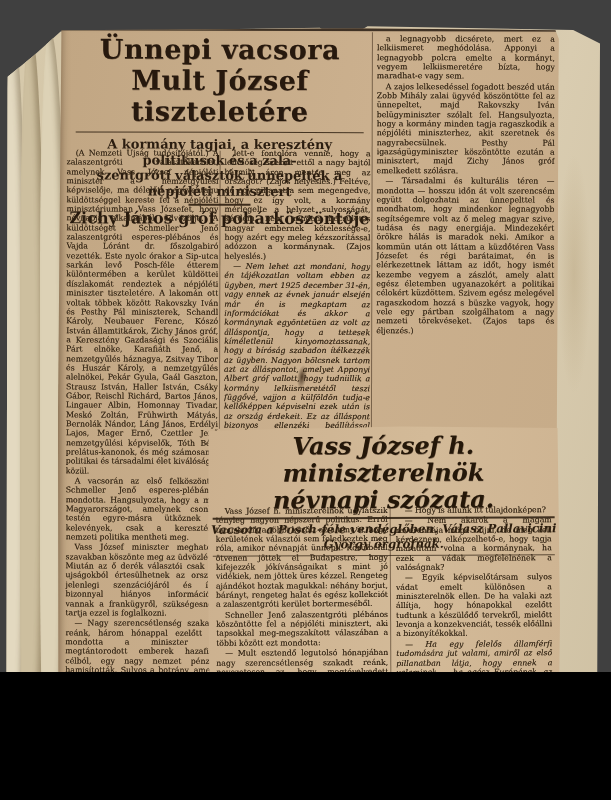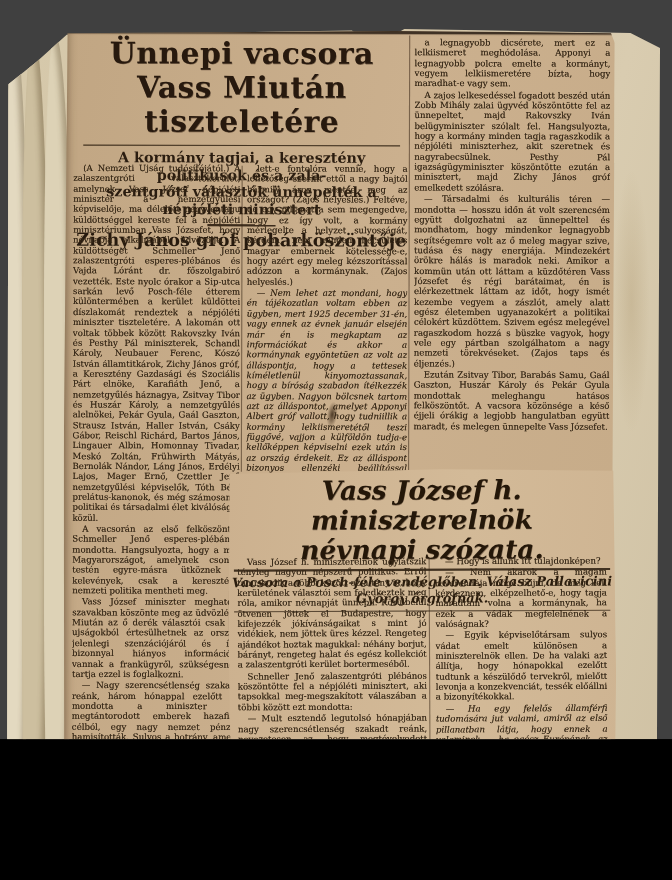--- a/index.html
+++ b/index.html
@@ -85,21 +85,21 @@
     <div class="torn-strip strip-a"></div>
     <div class="torn-strip strip-b"></div>
     <div class="torn-strip strip-c"></div>
     <div class="stain stain-1"></div>
     <div class="stain stain-2"></div>
   </div>
 
   <div class="clip clip1">
     <div class="c1-head">
       <div class="c1-title">Ünnepi vacsora</div>
-      <div class="c1-title">Vass Miután tiszteletére</div>
+      <div class="c1-title">Mult József tiszteletére</div>
       <div class="rule-full"></div>
       <div class="c1-sub">
         <span>A kormány tagjai, a keresztény politikusok és a zala-</span><br>
         <span>szentgróti választók ünnepelték a népjóléti minisztert</span>
       </div>
       <div class="rule-short"></div>
       <div class="c1-section">Zichy János gróf pohárköszöntője</div>
     </div>
 
     <div class="col col-1">
@@ -116,21 +116,20 @@
       <p>lett-e fontolóra vennie, hogy a lehetőség szerint ettől a nagy bajtól bármily áron mentse meg az országot? (Zajos helyeslés.) Feltéve, de egy pillanatra sem megengedve, hogy ez így volt, a kormány mérlegelte a helyzet sulyosságát, kérdem, nem minden becsületes magyar embernek kötelessége-e, hogy azért egy meleg kézszorítással adózzon a kormánynak. (Zajos helyeslés.)</p>
       <p class="ital">— Nem lehet azt mondani, hogy én tájékozatlan voltam ebben az ügyben, mert 1925 december 31-én, vagy ennek az évnek január elsején már én is megkaptam az információkat és akkor a kormánynak egyöntetüen az volt az álláspontja, hogy a tettesek kíméletlenül kinyomoztassanak, hogy a bíróság szabadon ítélkezzék az ügyben. Nagyon bölcsnek tartom azt az álláspontot, amelyet Apponyi Albert gróf vallott, hogy tudniillik a kormány lelkiismeretétől teszi függővé, vajjon a külföldön tudja-e kellőképpen képviselni ezek után is az ország érdekeit. Ez az álláspont bizonyos ellenzéki beállítással szemben éppen a kormánynak</p>
     </div>
 
     <div class="vrule vr-2"></div>
 
     <div class="col col-3">
       <p>a legnagyobb dicsérete, mert ez a lelkiismeret meghódolása. Apponyi a legnagyobb polcra emelte a kormányt, vegyem lelkiismeretére bízta, hogy maradhat-e vagy sem.</p>
       <p>A zajos lelkesedéssel fogadott beszéd után Zobb Mihály zalai ügyvéd köszöntötte fel az ünnepeltet, majd Rakovszky Iván belügyminiszter szólalt fel. Hangsulyozta, hogy a kormány minden tagja ragaszkodik a népjóléti miniszterhez, akit szeretnek és nagyrabecsülnek. Pesthy Pál igazságügyminiszter köszöntötte ezután a minisztert, majd Zichy János gróf emelkedett szólásra.</p>
       <p>— Társadalmi és kulturális téren — mondotta — hosszu időn át volt szerencsém együtt dolgozhatni az ünnepelttel és mondhatom, hogy mindenkor legnagyobb segítségemre volt az ő meleg magyar szive, tudása és nagy energiája. Mindezekért örökre hálás is maradok neki. Amikor a kommün után ott láttam a küzdőtéren Vass Józsefet és régi barátaimat, én is elérkezettnek láttam az időt, hogy ismét kezembe vegyem a zászlót, amely alatt egész életemben ugyanazokért a politikai célokért küzdöttem. Szivem egész melegével ragaszkodom hozzá s büszke vagyok, hogy vele egy pártban szolgálhatom a nagy nemzeti törekvéseket. (Zajos taps és éljenzés.)</p>
-      <p>Ezután Zsitvay Tibor, Barabás Samu, Gaál Gaszton, Huszár Károly és Pekár Gyula mondottak meleghangu hatásos felköszöntőt. A vacsora közönsége a késő éjjeli órákig a legjobb hangulatban együtt maradt, és melegen ünnepelte Vass Józsefet.</p>
     </div>
   </div>
 
   <div class="clip clip2">
     <div class="c2-head">
       <div class="c2-title">Vass József h. miniszterelnök</div>
       <div class="c2-title">névnapi szózata.</div>
       <div class="c2-rule"></div>
       <div class="c2-sub">Vacsora a Posch-féle vendéglőben. Válasz Pallavicini György őrgrófnak.</div>
       <div class="c2-rule-thin"></div>

